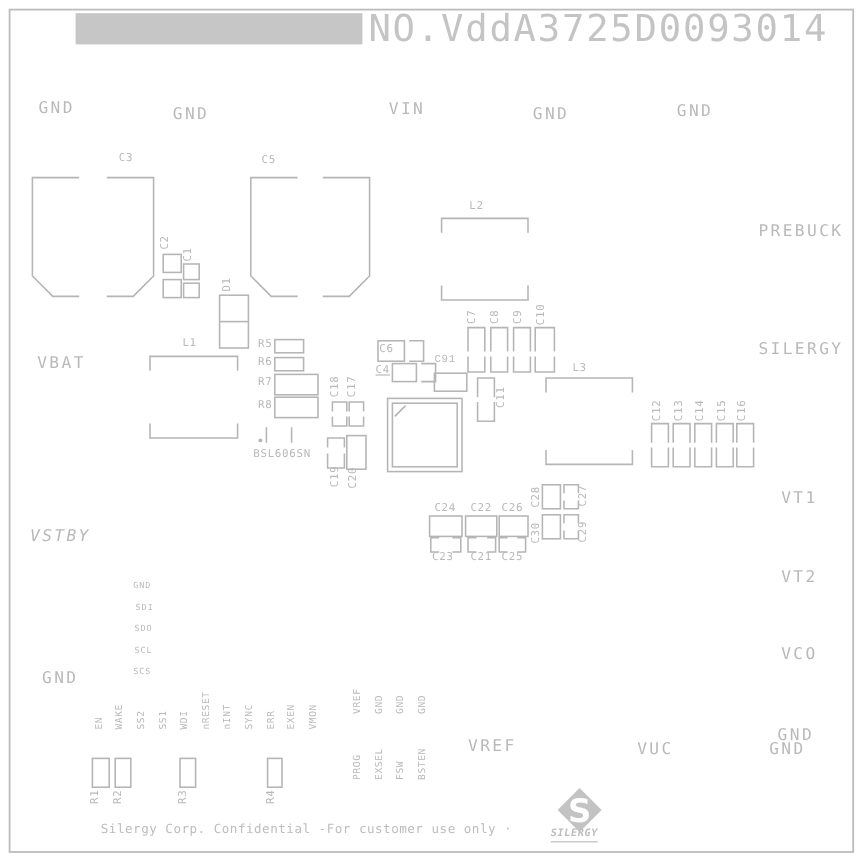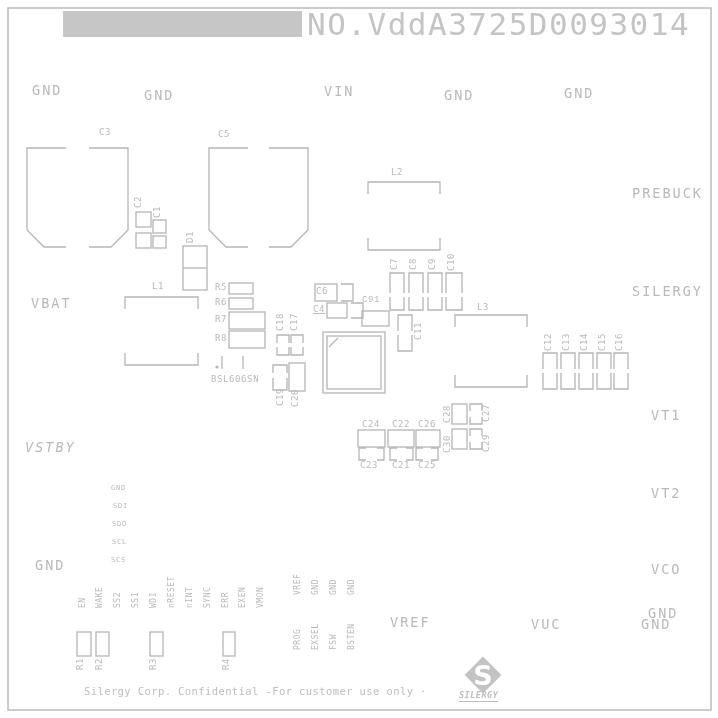--- a/index.html
+++ b/index.html
@@ -118,22 +118,22 @@
       <div class="lbl net" style="left: 144px; top: 89px;">GND</div>
       <div class="lbl net" style="left: 324px; top: 85px;">VIN</div>
       <div class="lbl net" style="left: 444px; top: 89px;">GND</div>
       <div class="lbl net" style="left: 564px; top: 87px;">GND</div>
       <div class="lbl net" style="left: 31px; top: 297px;">VBAT</div>
       <div class="lbl net" style="left: 25px; top: 441px; font-style: italic;">VSTBY</div>
       <div class="lbl net" style="left: 35px; top: 559px;">GND</div>
       <div class="lbl net" style="left: 632px; top: 187px;">PREBUCK</div>
       <div class="lbl net" style="left: 632px; top: 285px;">SILERGY</div>
       <div class="lbl net" style="left: 651px; top: 409px;">VT1</div>
-      <div class="lbl net" style="left: 651px; top: 475px; margin-top: 12px;">VT2</div>
-      <div class="lbl net" style="left: 651px; top: 539px; margin-top: 24px;">VCO</div>
+      <div class="lbl net" style="left: 651px; top: 475px;">VT2</div>
+      <div class="lbl net" style="left: 651px; top: 539px;">VCO</div>
       <div class="lbl net" style="left: 648px; top: 607px;">GND</div>
       <div class="lbl net" style="left: 390px; top: 616px;">VREF</div>
       <div class="lbl net" style="left: 517px; top: 618px; margin-left: 14px;">VUC</div>
       <div class="lbl net" style="left: 641px; top: 618px;">GND</div>
     </div>
   <div class="layer">
       <div class="lbl comp" style="left: 99px; top: 128px;">C3</div>
       <div class="lbl comp" style="left: 218px; top: 130px;">C5</div>
       <div class="lbl comp rot" style="left: 134px; top: 208px;">C2</div>
       <div class="lbl comp rot" style="left: 153px; top: 218px;">C1</div>

